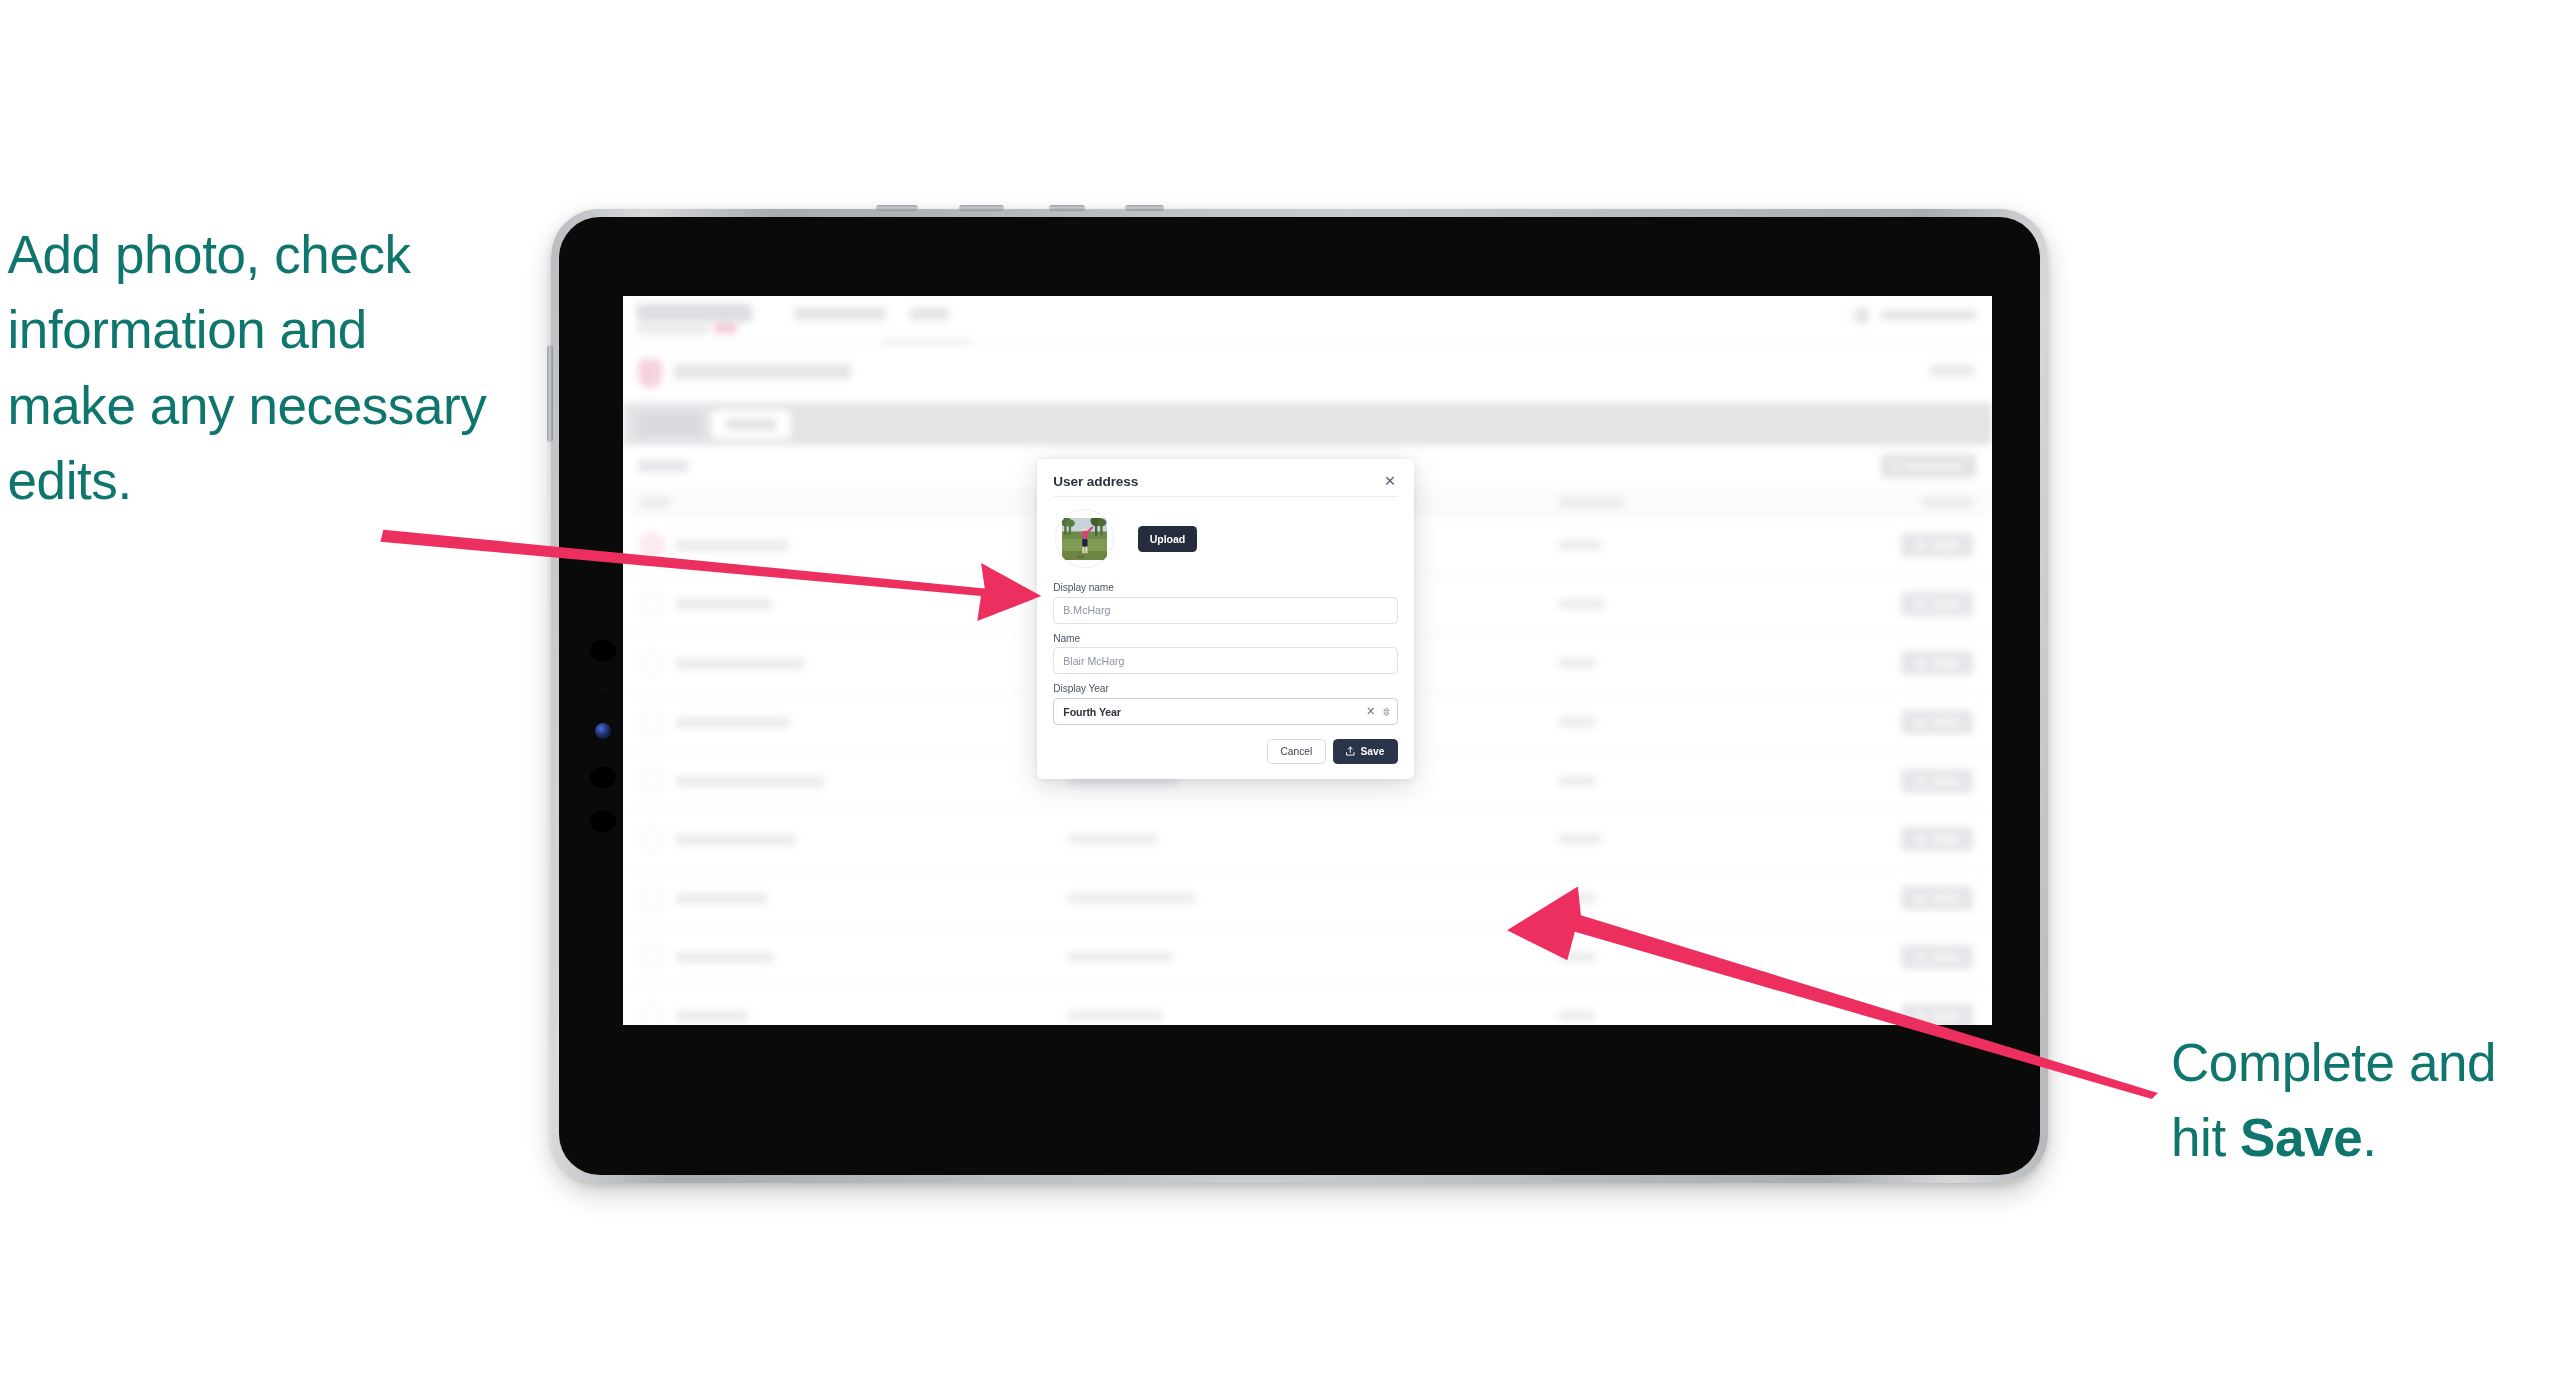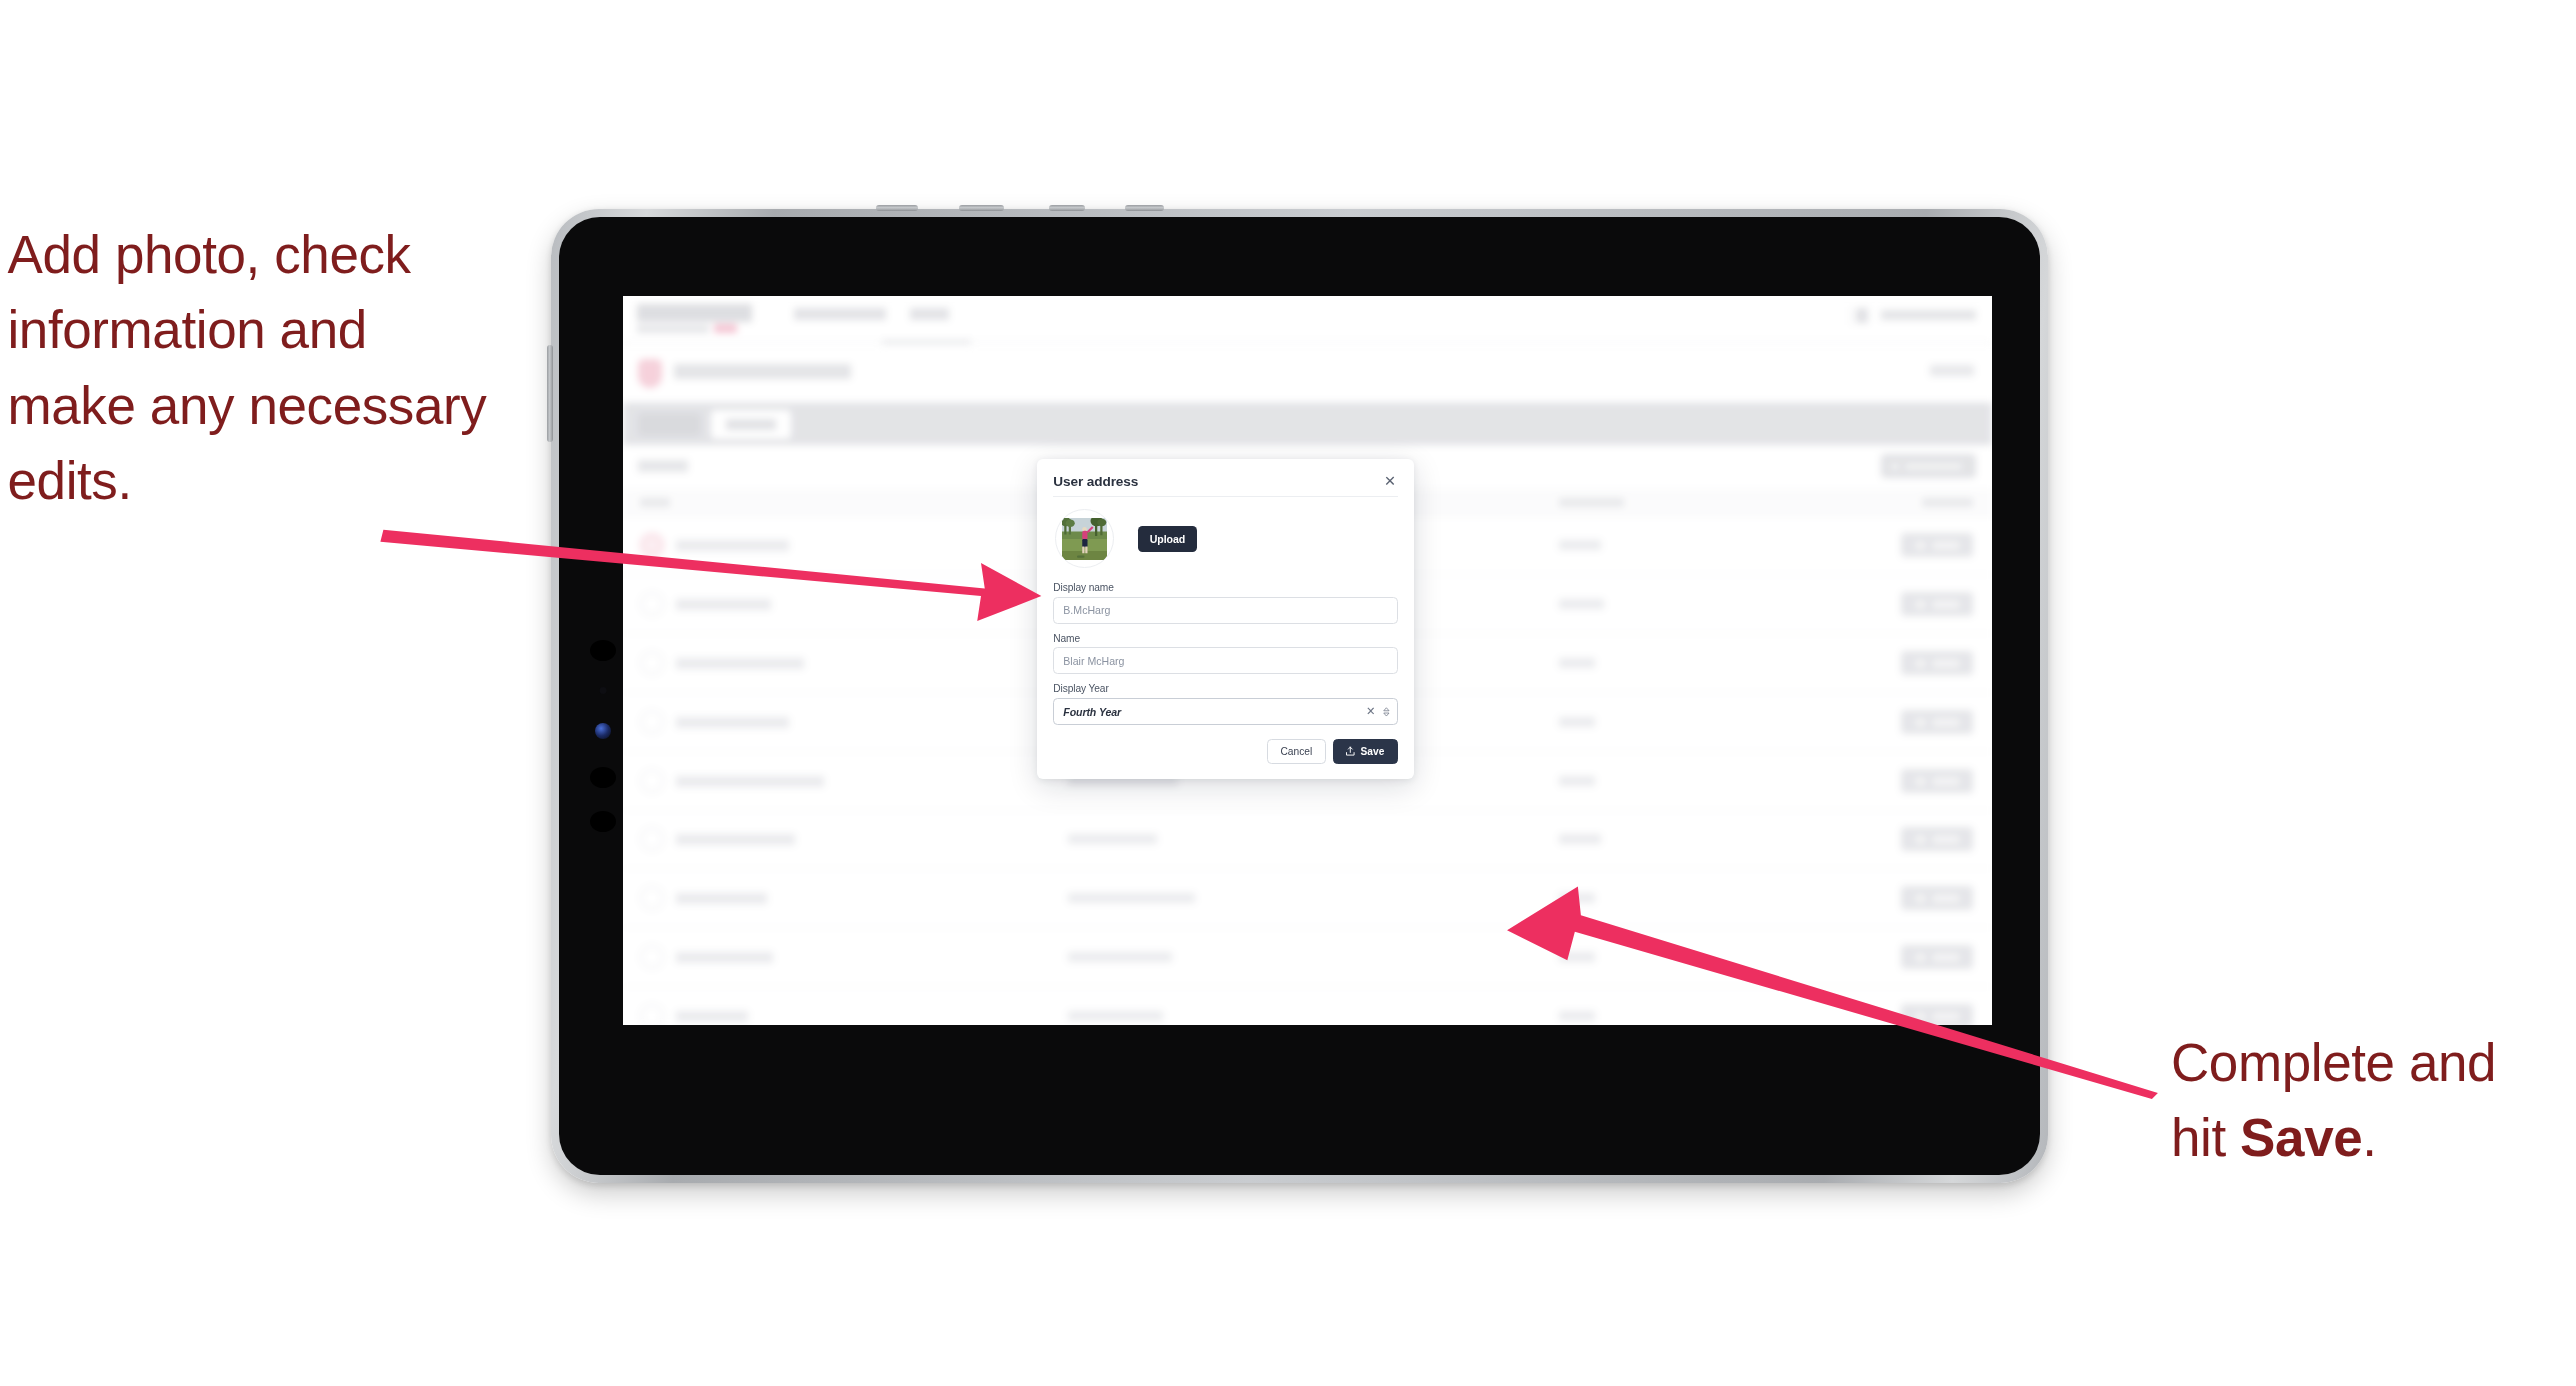--- a/index.html
+++ b/index.html
@@ -15,21 +15,21 @@
   #stage {
     position: relative;
     width: 2576px;
     height: 1386px;
     background: #ffffff;
   }
 
   
   .annotation {
     position: absolute;
-    color: #7f1d1d;
+    color: #0f766e;
     font-family: "Liberation Sans", sans-serif;
     font-weight: 400;
     letter-spacing: -0.4px;
   }
   #annotation-left {
     left: 7.5px;
     top: 217px;
     width: 498px;
     font-size: 53px;
     line-height: 1.42;
@@ -388,21 +388,20 @@
     background: #ffffff;
     display: flex;
     align-items: center;
     padding: 0 9px;
   }
   #school-year-value {
     font-size: 10.6px;
     color: #2b3240;
     font-weight: 600;
     letter-spacing: -0.1px;
-    font-style: italic;
   }
   #school-year-actions {
     position: absolute;
     right: 7.5px; top: 0; bottom: 0;
     display: flex; align-items: center; gap: 7.5px;
   }
   #school-year-clear {
     color: #6d7585; font-size: 11.3px; line-height: 1;
     cursor: pointer; background: none; border: none;
     font-family: "Liberation Sans", sans-serif;

